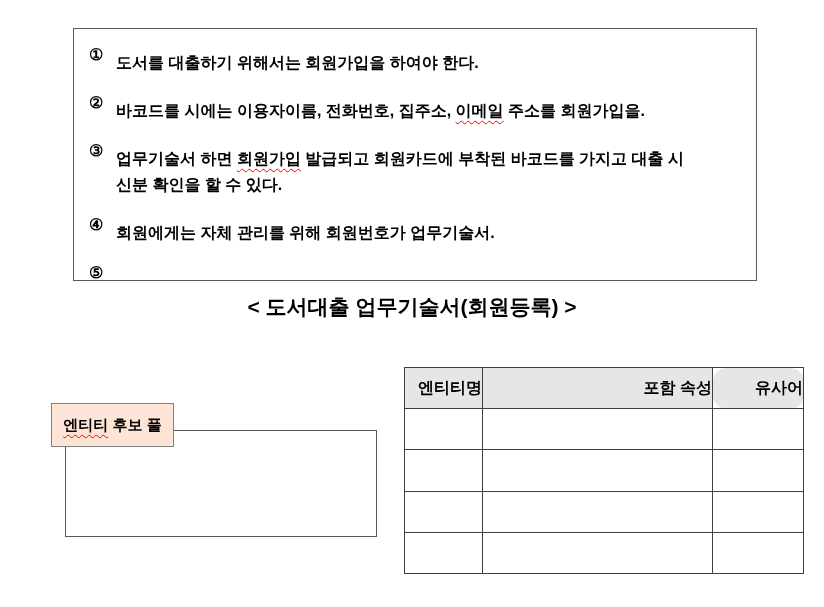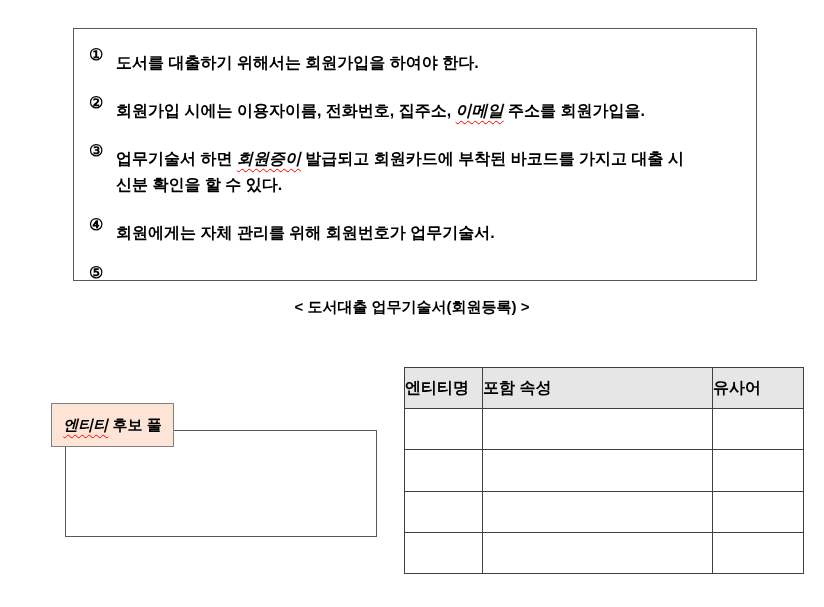--- a/index.html
+++ b/index.html
@@ -39,28 +39,27 @@
   }
   .num { flex: 0 0 27px; width: 27px; }
   .txt .line { white-space: nowrap; margin-top: 8px; }
   .txt .line2 { margin-top: 1px; white-space: nowrap; }
   .sq {
     text-decoration: underline;
     text-decoration-style: wavy;
     text-decoration-color: var(--misspell-underline);
     text-decoration-thickness: 1px;
     text-underline-offset: 4px;
-    font-style: italic;
   }
   .caption {
     position: absolute;
     left: 0; top: 294px;
     width: 824px;
     text-align: center;
-    font-size: 15px;
+    font-size: 21px;
     line-height: 25px;
   }
   .pool-rect {
     position: absolute;
     left: 65px; top: 430px;
     width: 312px; height: 107px;
     border: 1.5px solid var(--box-border);
     background: #ffffff;
     box-sizing: border-box;
     z-index: 1;
@@ -88,53 +87,53 @@
   }
   table.entity-table th, table.entity-table td {
     border: 1.5px solid var(--table-border);
     padding: 0;
     box-sizing: border-box;
   }
   table.entity-table th {
     background: var(--table-header-bg);
     font-size: 16px;
     font-weight: bold;
-    text-align: left;
+    text-align: right;
     height: 41px;
   }
   table.entity-table td { height: 41px; background: #ffffff; }
   .col-name { width: 78px; }
   .col-attrs { width: 230px; }
-  .col-syn { width: 91px; }
+  .col-syn { width: 91px; border-radius: 14px; }
 </style>
 </head>
 <body>
 
 <div class="page">
 
   <div class="notice-box">
 
     <div class="item">
       <span class="num">①</span>
       <div class="txt">
         <div class="line">도서를 대출하기 위해서는 회원가입을 하여야 한다.</div>
       </div>
     </div>
 
     <div class="item">
       <span class="num">②</span>
       <div class="txt">
-        <div class="line"><span>회원가입 시에는 이용자이름, 전화번호, 집주소, </span><span class="sq">이메일</span><span> 주소를 회원가입을.</span></div>
+        <div class="line"><span>바코드를 시에는 이용자이름, 전화번호, 집주소, </span><span class="sq">이메일</span><span> 주소를 회원가입을.</span></div>
       </div>
     </div>
 
     <div class="item">
       <span class="num">③</span>
       <div class="txt">
-        <div class="line"><span>업무기술서 하면 </span><span class="sq">회원증이</span><span> 발급되고 회원카드에 부착된 바코드를 가지고 대출 시</span></div>
+        <div class="line"><span>업무기술서 하면 </span><span class="sq">회원가입</span><span> 발급되고 회원카드에 부착된 바코드를 가지고 대출 시</span></div>
         <div class="line2">신분 확인을 할 수 있다.</div>
       </div>
     </div>
 
     <div class="item">
       <span class="num">④</span>
       <div class="txt">
         <div class="line">회원에게는 자체 관리를 위해 회원번호가 업무기술서.</div>
       </div>
     </div>

